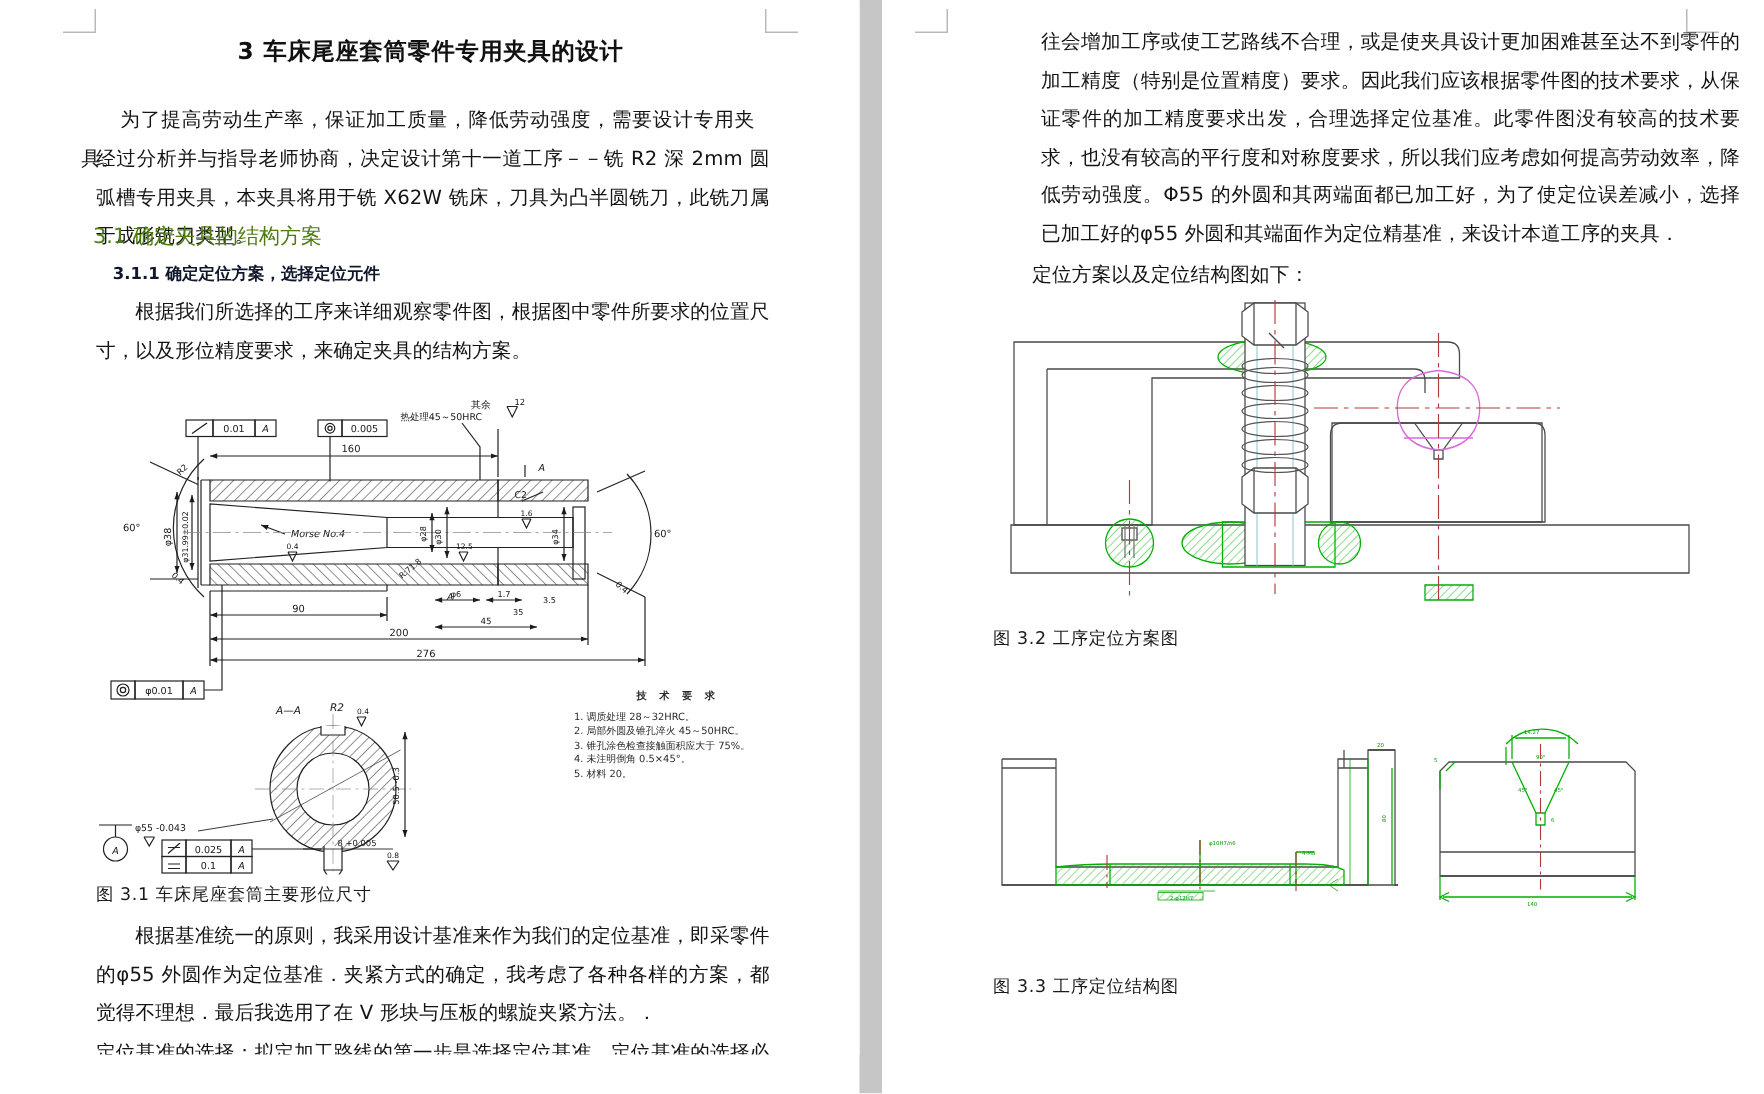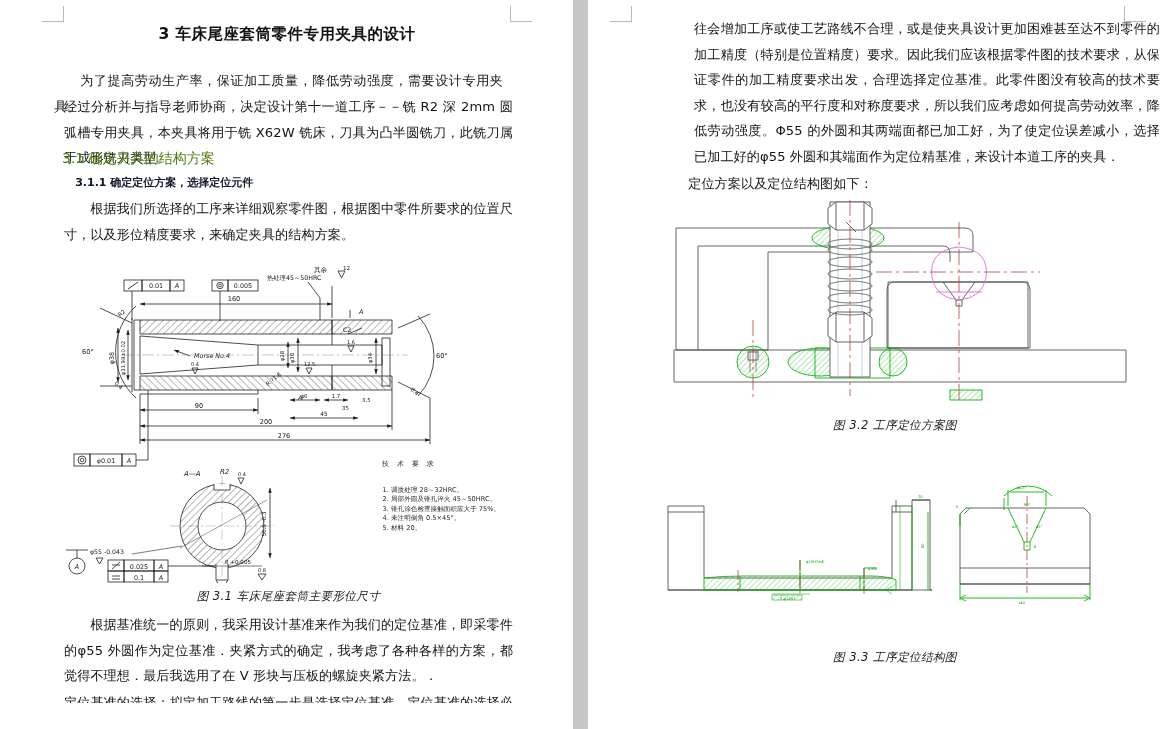--- a/index.html
+++ b/index.html
@@ -18,27 +18,27 @@
   .cmark.tl i.v{left:21px;top:0;width:1px;height:16px;}
   .cmark.tr i.h{left:0;top:15px;width:22px;height:1px;}
   .cmark.tr i.v{left:0;top:0;width:1px;height:16px;}
 
   .col{position:absolute;}
   .h-title{font-family:"DejaVu Sans","Liberation Sans",sans-serif;font-weight:bold;font-size:15.5px;color:#111;text-align:center;letter-spacing:.5px;}
   .p{font-size:13.1px;line-height:25.6px;color:#141414;text-align:justify;letter-spacing:.1px;}
   .p.indent{text-indent:2em;}
   .h2{font-size:14px;color:#4d7c0f;line-height:25px;}
   .h3{font-size:11px;color:#0f172a;line-height:25px;padding-left:1.2em;font-weight:600;}
-  .cap{font-size:11.6px;color:#1b1b1b;text-align:center;letter-spacing:.4px;font-style:italic;}
+  .cap{font-size:11.6px;color:#1b1b1b;text-align:left;letter-spacing:.4px;}
 
   
   .scan{position:absolute;filter:grayscale(1) contrast(1.06);}
   .scan svg{display:block;}
   .tech-req{position:absolute;font-size:6.6px;line-height:9.6px;color:#2a2a2a;}
-  .tech-req .trt{letter-spacing:3px;font-weight:normal;margin-bottom:16px;font-size:6.8px;}
+  .tech-req .trt{text-align:center;letter-spacing:3px;font-weight:bold;margin-bottom:4px;font-size:6.8px;}
   .tech-req ol{margin:0;padding-left:9px;}
   .tech-req li{white-space:nowrap;}
   .cad{position:absolute;}
 </style>
 </head>
 <body>
 
 <div class="viewer">
   <div class="topbar"></div>
   <div class="gutter"></div>

